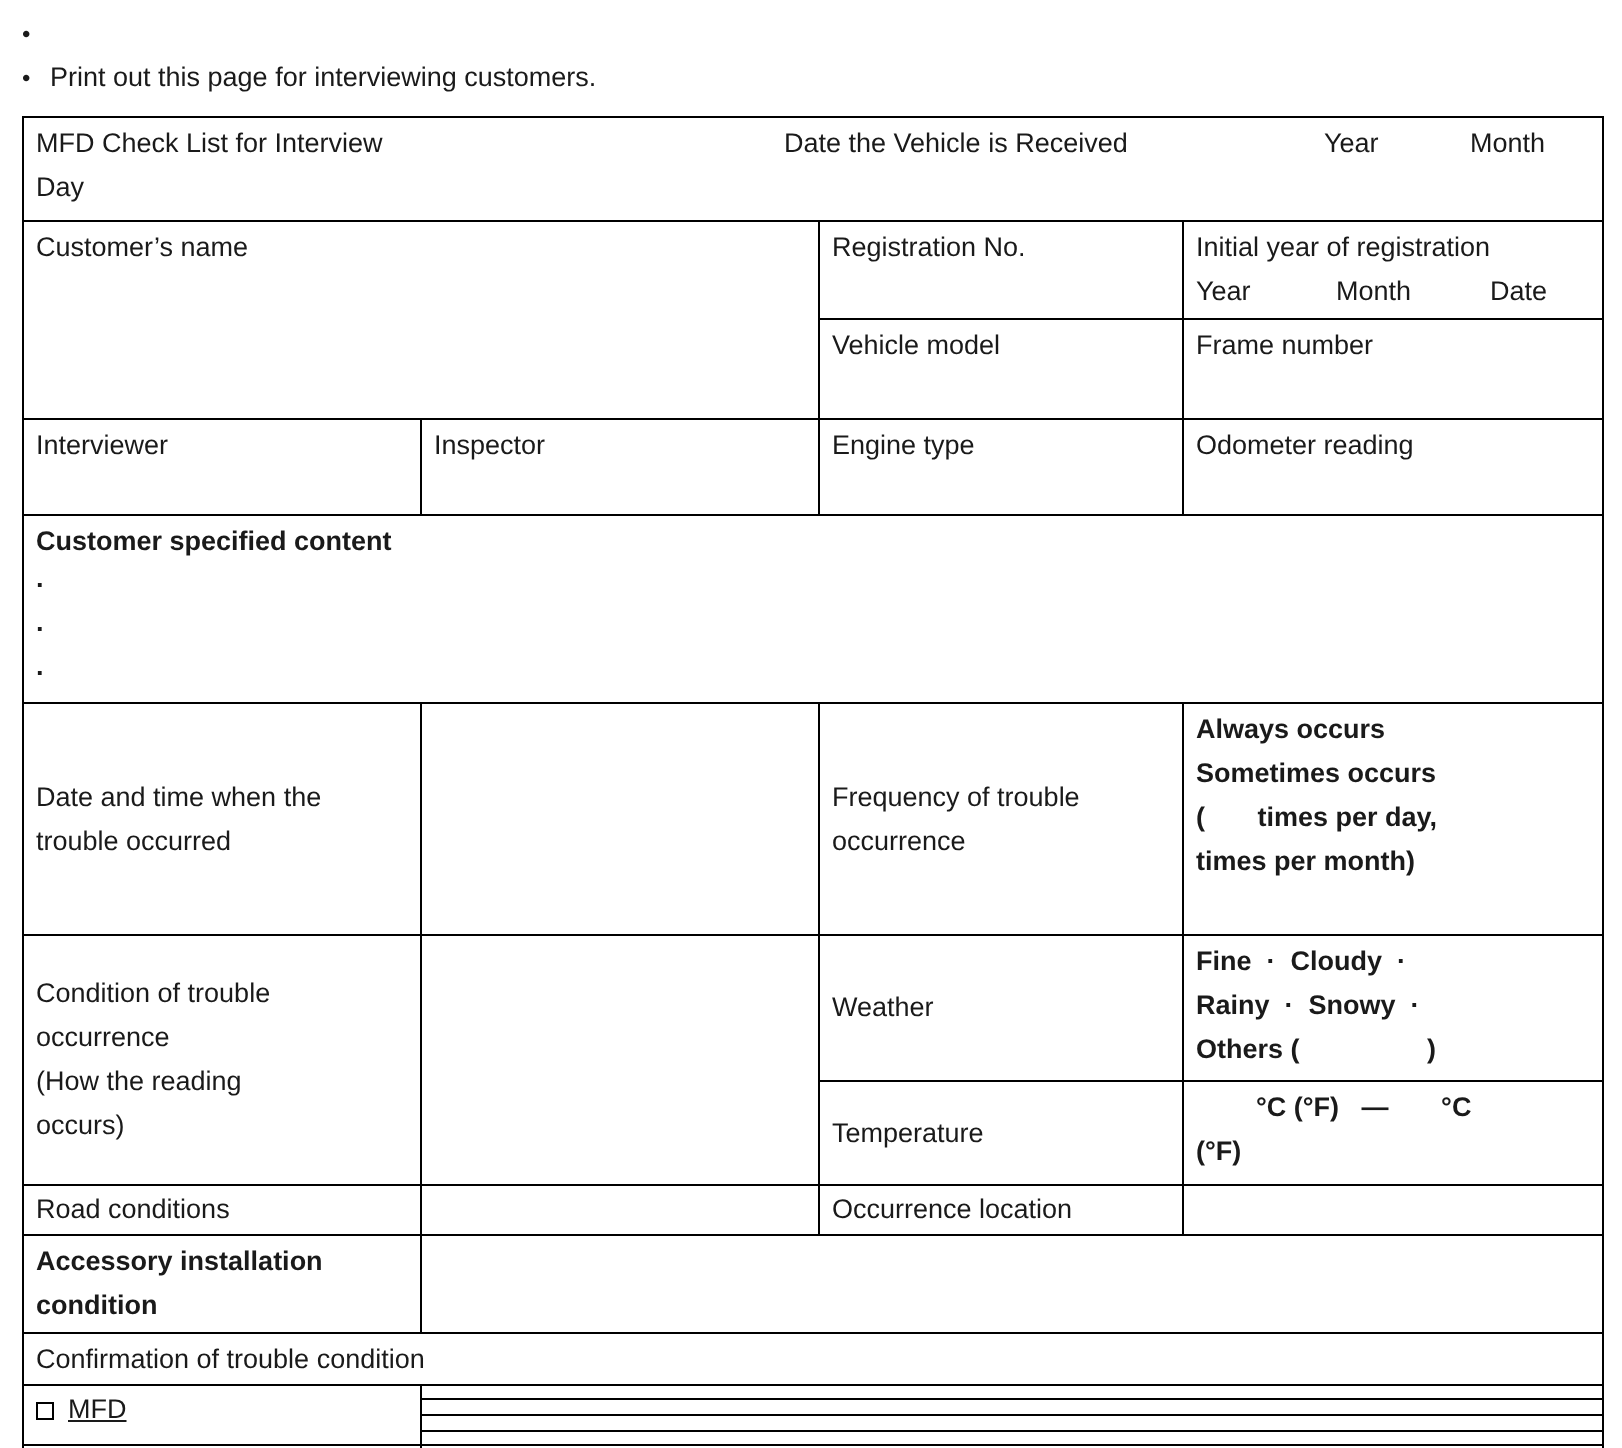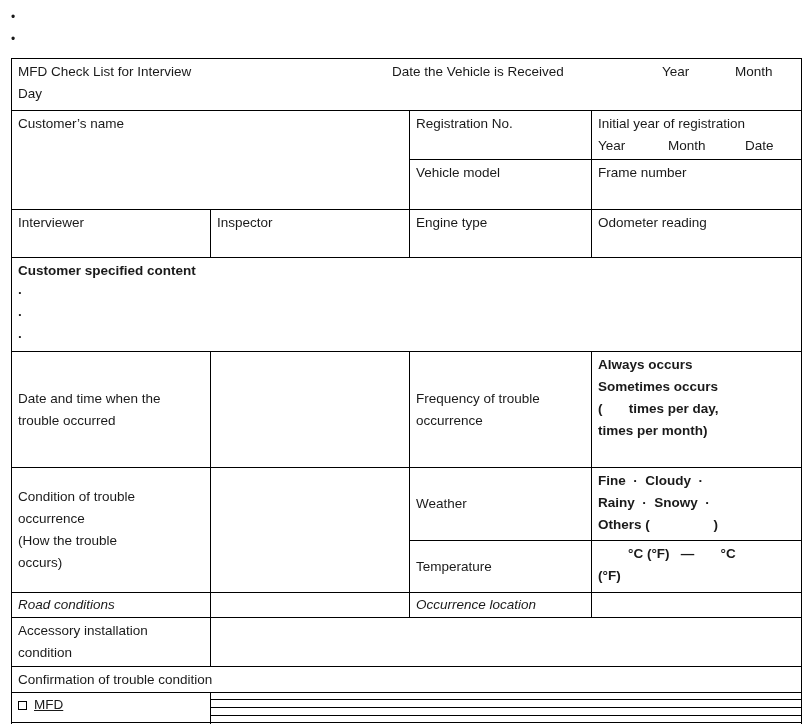--- a/index.html
+++ b/index.html
@@ -25,22 +25,22 @@
     overflow: hidden;
   }
   tr.rh  td { height: 52px; }
   tr.r2  td { height: 48px; }
   tr.r3  td { height: 50px; }
   tr.r4  td { height: 48px; }
   tr.r5  td { height: 94px; }
   tr.r6  td { height: 116px; }
   tr.r7  td { height: 73px; }
   tr.r8  td { height: 52px; }
-  tr.r9  td { height: 25px; padding-top: 0; padding-bottom: 0; font-style: italic; }
-  tr.r10 td { height: 48px; }
+  tr.r9  td { height: 25px; padding-top: 0; padding-bottom: 0; }
+  tr.r10 td { height: 48px; font-weight: bold; }
   tr.r11 td { height: 26px; padding-top: 0; padding-bottom: 0; }
   tr.r12 td { height: 30px; padding-top: 1px; padding-bottom: 1px; text-decoration: underline; }
   tr.r13 td { height: 27px; padding-top: 1px; padding-bottom: 1px; }
 
   td.c { vertical-align: middle; }
   .pre div, .pre { white-space: pre-wrap; font-weight: bold; }
 
   
   .hdr-l1 { display: flex; }
   .h-title { width: 374px; flex: none; }
@@ -63,20 +63,21 @@
 <body>
 
 <div class="page">
 
   <div class="intro">
     <div class="intro-item">
       <span class="blt">•</span>
     </div>
     <div class="intro-item">
       <span class="blt">•</span>
+      <span>Print out this page for interviewing customers.</span>
     </div>
   </div>
 
   <table>
     <colgroup>
       <col style="width:199px">
         <col style="width:199px">
         <col style="width:182px">
         <col style="width:210px">
     </colgroup>
@@ -148,21 +149,21 @@
             <div>Frequency of trouble</div>
             <div>occurrence</div>
           </td>
       <td class="pre"><div>Always occurs</div><div>Sometimes occurs</div><div>(       times per day,</div><div>times per month)</div></td>
     </tr>
 
     <tr class="r7">
       <td class="c" rowspan="2">
             <div>Condition of trouble</div>
             <div>occurrence</div>
-            <div>(How the trouble</div>
+            <div>(How the reading</div>
             <div>occurs)</div>
           </td>
       <td rowspan="2"></td>
       <td class="c">Weather</td>
       <td class="pre"><div>Fine  ·  Cloudy  ·</div><div>Rainy  ·  Snowy  ·</div><div>Others (                 )</div></td>
     </tr>
     <tr class="r8">
       <td class="c">Temperature</td>
       <td class="pre"><div>        °C (°F)   —       °C</div><div>(°F)</div></td>
     </tr>

